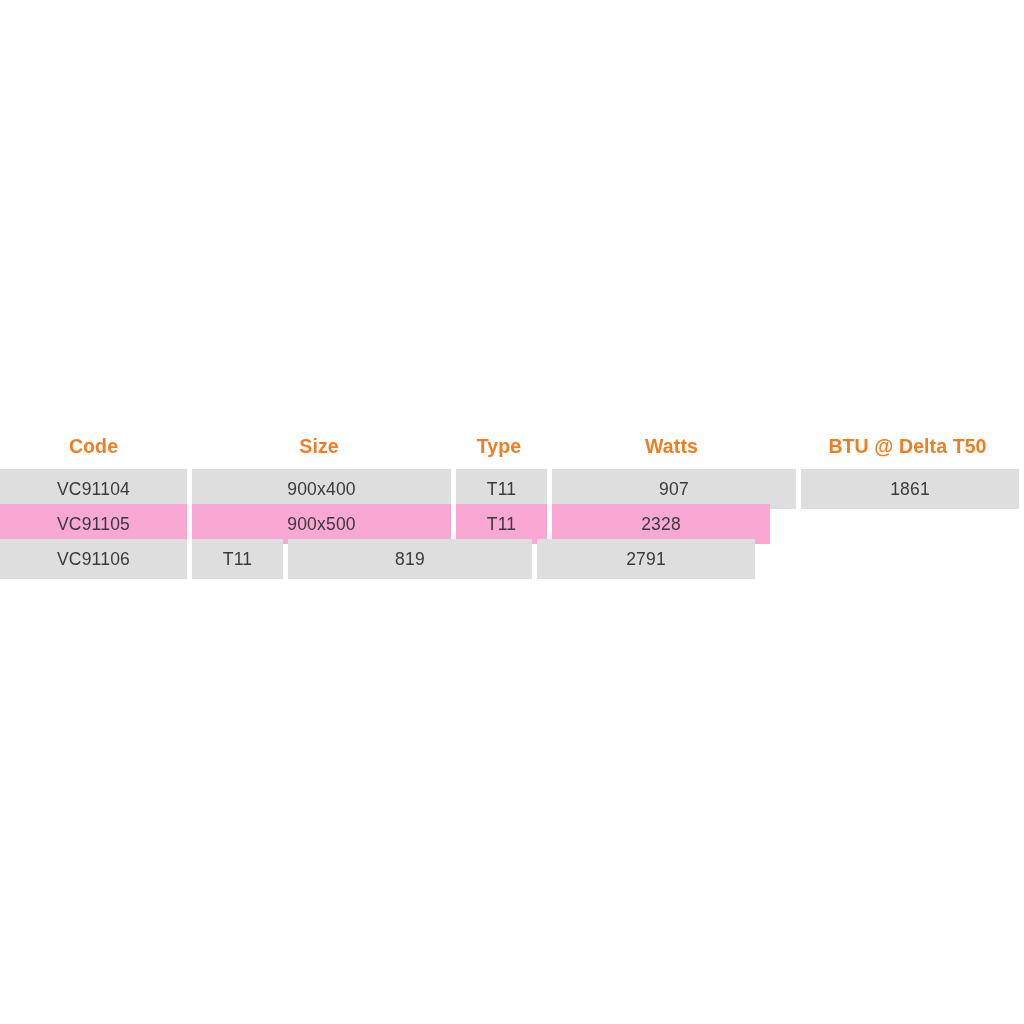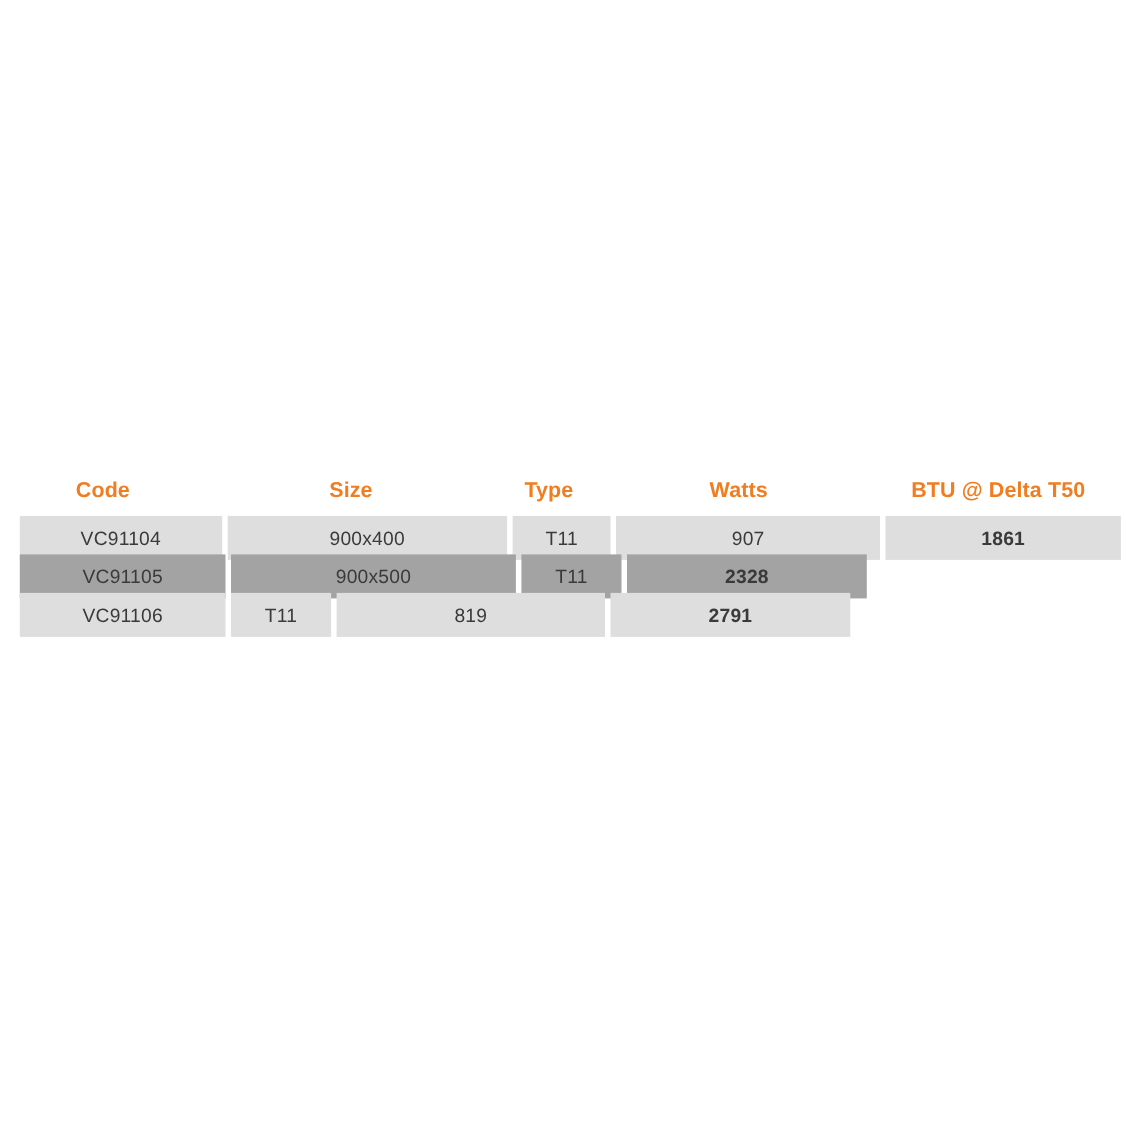--- a/index.html
+++ b/index.html
@@ -49,43 +49,42 @@
     display: flex;
     flex-direction: column;
     row-gap: 7px;
     width: 1019px;
   }
 
   .table-row {
     display: flex;
     column-gap: 5px;
     height: 28px;
-    padding-left: 18px;
   }
 
   .body-cell {
     display: flex;
     align-items: center;
     justify-content: center;
     height: 40px;
     font-size: 17.5px;
     color: #3a3a3a;
     letter-spacing: 0.2px;
     white-space: nowrap;
   }
 
   .row-shade-a .body-cell { background: #dedede; }
-  .row-shade-b .body-cell { background: #a3a3a3; }
+  .row-shade-b .body-cell { background: #f9a8d4; }
 
   
   .col-0 { width: 187px; }
   .col-1 { width: 259px; }
   .col-2 { width: 91px; }
   .col-3 { width: 244px; }
-  .col-4 { width: 218px; font-weight: bold; }
+  .col-4 { width: 218px; }
 
   
   .hcol-0 { width: 187px; }
   .hcol-1 { width: 264px; }
   .hcol-2 { width: 96px; text-align: center; }
   .hcol-3 { width: 249px; }
   .hcol-4 { width: 223px; }
 </style>
 </head>
 <body>

